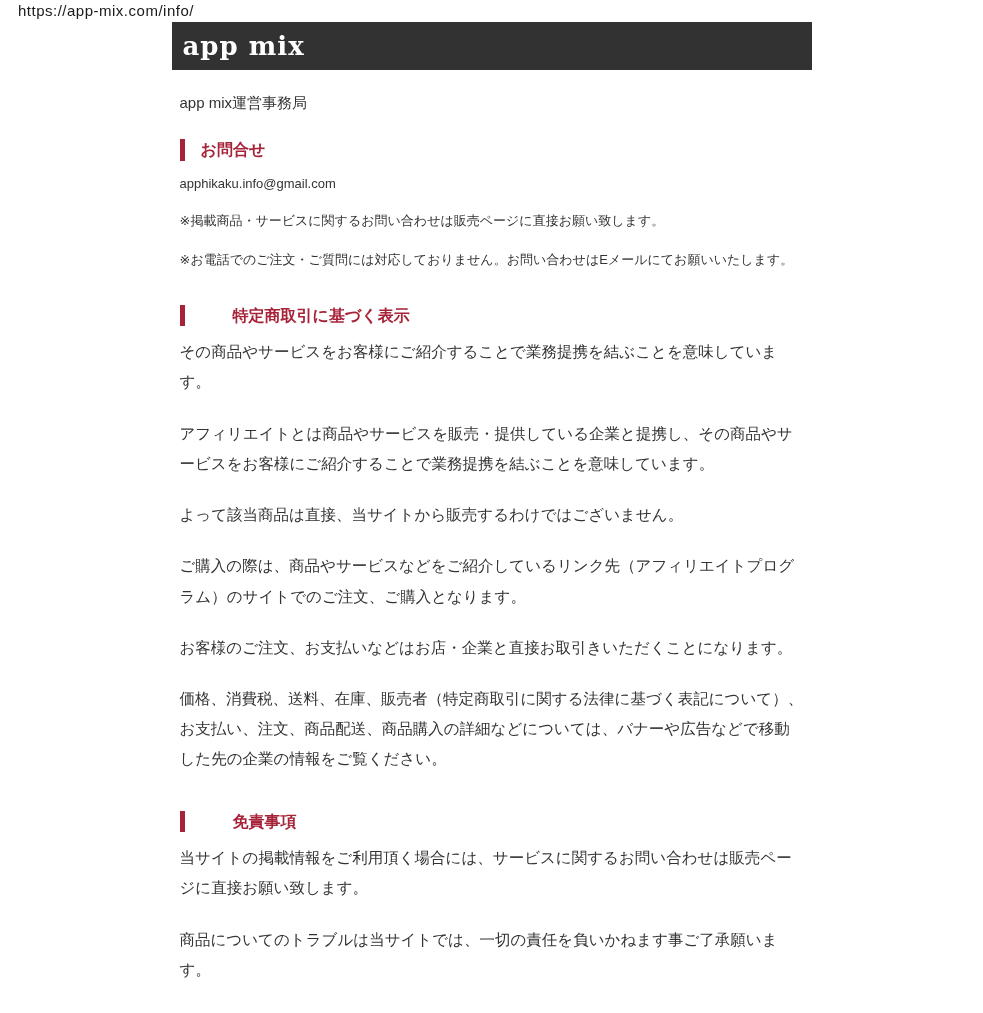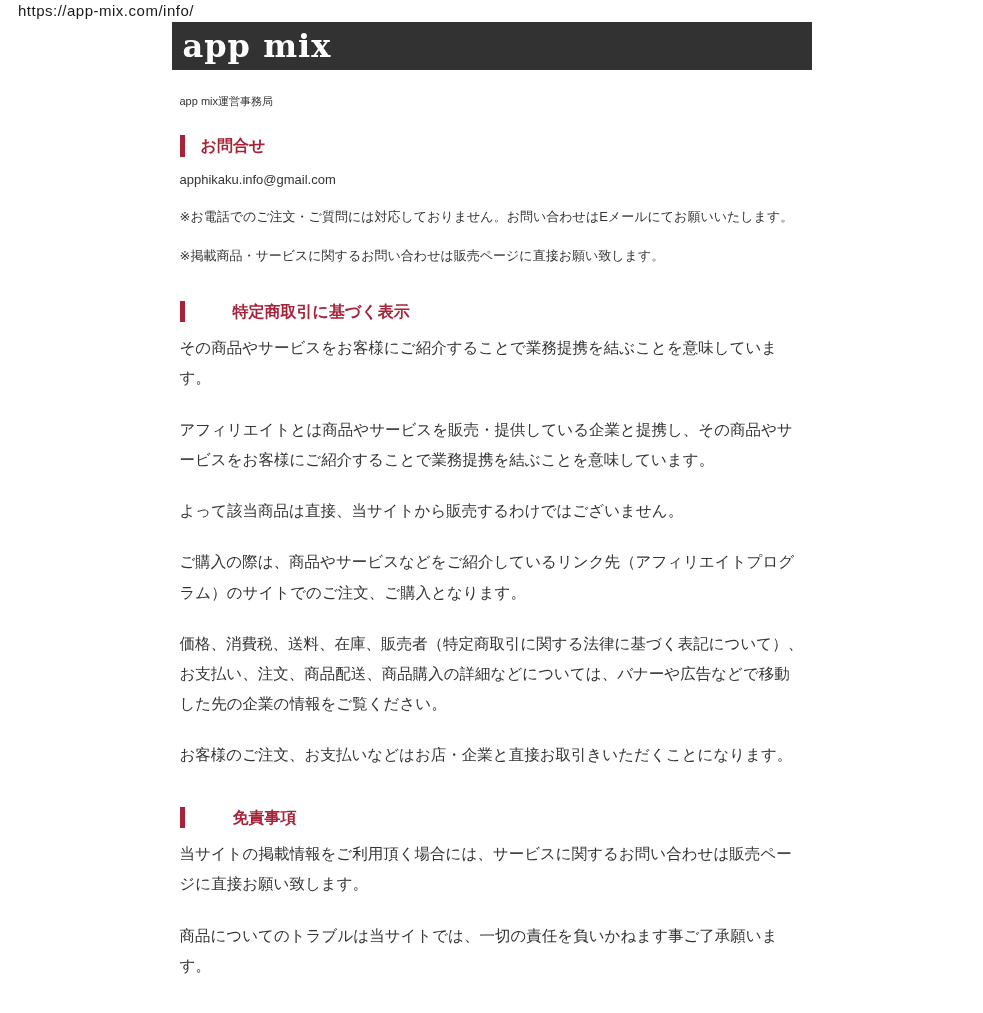--- a/index.html
+++ b/index.html
@@ -39,32 +39,32 @@
     background: var(--header-dark);
     height: 48px;
     display: flex;
     align-items: center;
     padding-left: 11px;
     flex: 0 0 auto;
   }
   .logo {
     font-family: "DejaVu Serif", "Liberation Serif", serif;
     font-weight: bold;
-    font-size: 32px;
+    font-size: 26px;
     color: #ffffff;
     letter-spacing: 1px;
     cursor: pointer;
   }
   .main-content {
     padding: 0 8px;
     flex: 1 1 auto;
   }
   .intro {
     margin-top: 24px;
-    font-size: 11px;
+    font-size: 15px;
     color: var(--text);
   }
   .sec-heading {
     font-size: 16px;
     font-weight: bold;
     color: var(--accent);
     border-left: 5px solid var(--accent);
     padding-left: 9px;
     line-height: 1.35;
   }
@@ -99,32 +99,32 @@
     <span class="logo">app mix</span>
   </div>
 
   <div class="main-content">
 
     <p class="intro">app mix運営事務局</p>
 
     <section>
       <h2 class="sec-heading mt-first">お問合せ</h2>
       <p class="email">apphikaku.info@gmail.com</p>
+      <p class="note">※掲載商品・サービスに関するお問い合わせは販売ページに直接お願い致します。</p>
       <p class="note">※お電話でのご注文・ご質問には対応しておりません。お問い合わせはEメールにてお願いいたします。</p>
-      <p class="note">※掲載商品・サービスに関するお問い合わせは販売ページに直接お願い致します。</p>
     </section>
 
     <section>
       <h2 class="sec-heading mt-section">特定商取引に基づく表示</h2>
       <p class="para after-heading">その商品やサービスをお客様にご紹介することで業務提携を結ぶことを意味しています。</p>
       <p class="para">アフィリエイトとは商品やサービスを販売・提供している企業と提携し、その商品やサービスをお客様にご紹介することで業務提携を結ぶことを意味しています。</p>
       <p class="para">よって該当商品は直接、当サイトから販売するわけではございません。</p>
       <p class="para">ご購入の際は、商品やサービスなどをご紹介しているリンク先（アフィリエイトプログラム）のサイトでのご注文、ご購入となります。</p>
+      <p class="para">お客様のご注文、お支払いなどはお店・企業と直接お取引きいただくことになります。</p>
       <p class="para">価格、消費税、送料、在庫、販売者（特定商取引に関する法律に基づく表記について）、お支払い、注文、商品配送、商品購入の詳細などについては、バナーや広告などで移動した先の企業の情報をご覧ください。</p>
-      <p class="para">お客様のご注文、お支払いなどはお店・企業と直接お取引きいただくことになります。</p>
     </section>
 
     <section>
       <h2 class="sec-heading mt-section">免責事項</h2>
       <p class="para after-heading">当サイトの掲載情報をご利用頂く場合には、サービスに関するお問い合わせは販売ページに直接お願い致します。</p>
       <p class="para">商品についてのトラブルは当サイトでは、一切の責任を負いかねます事ご了承願います。</p>
 
     </section>
 
   </div>

